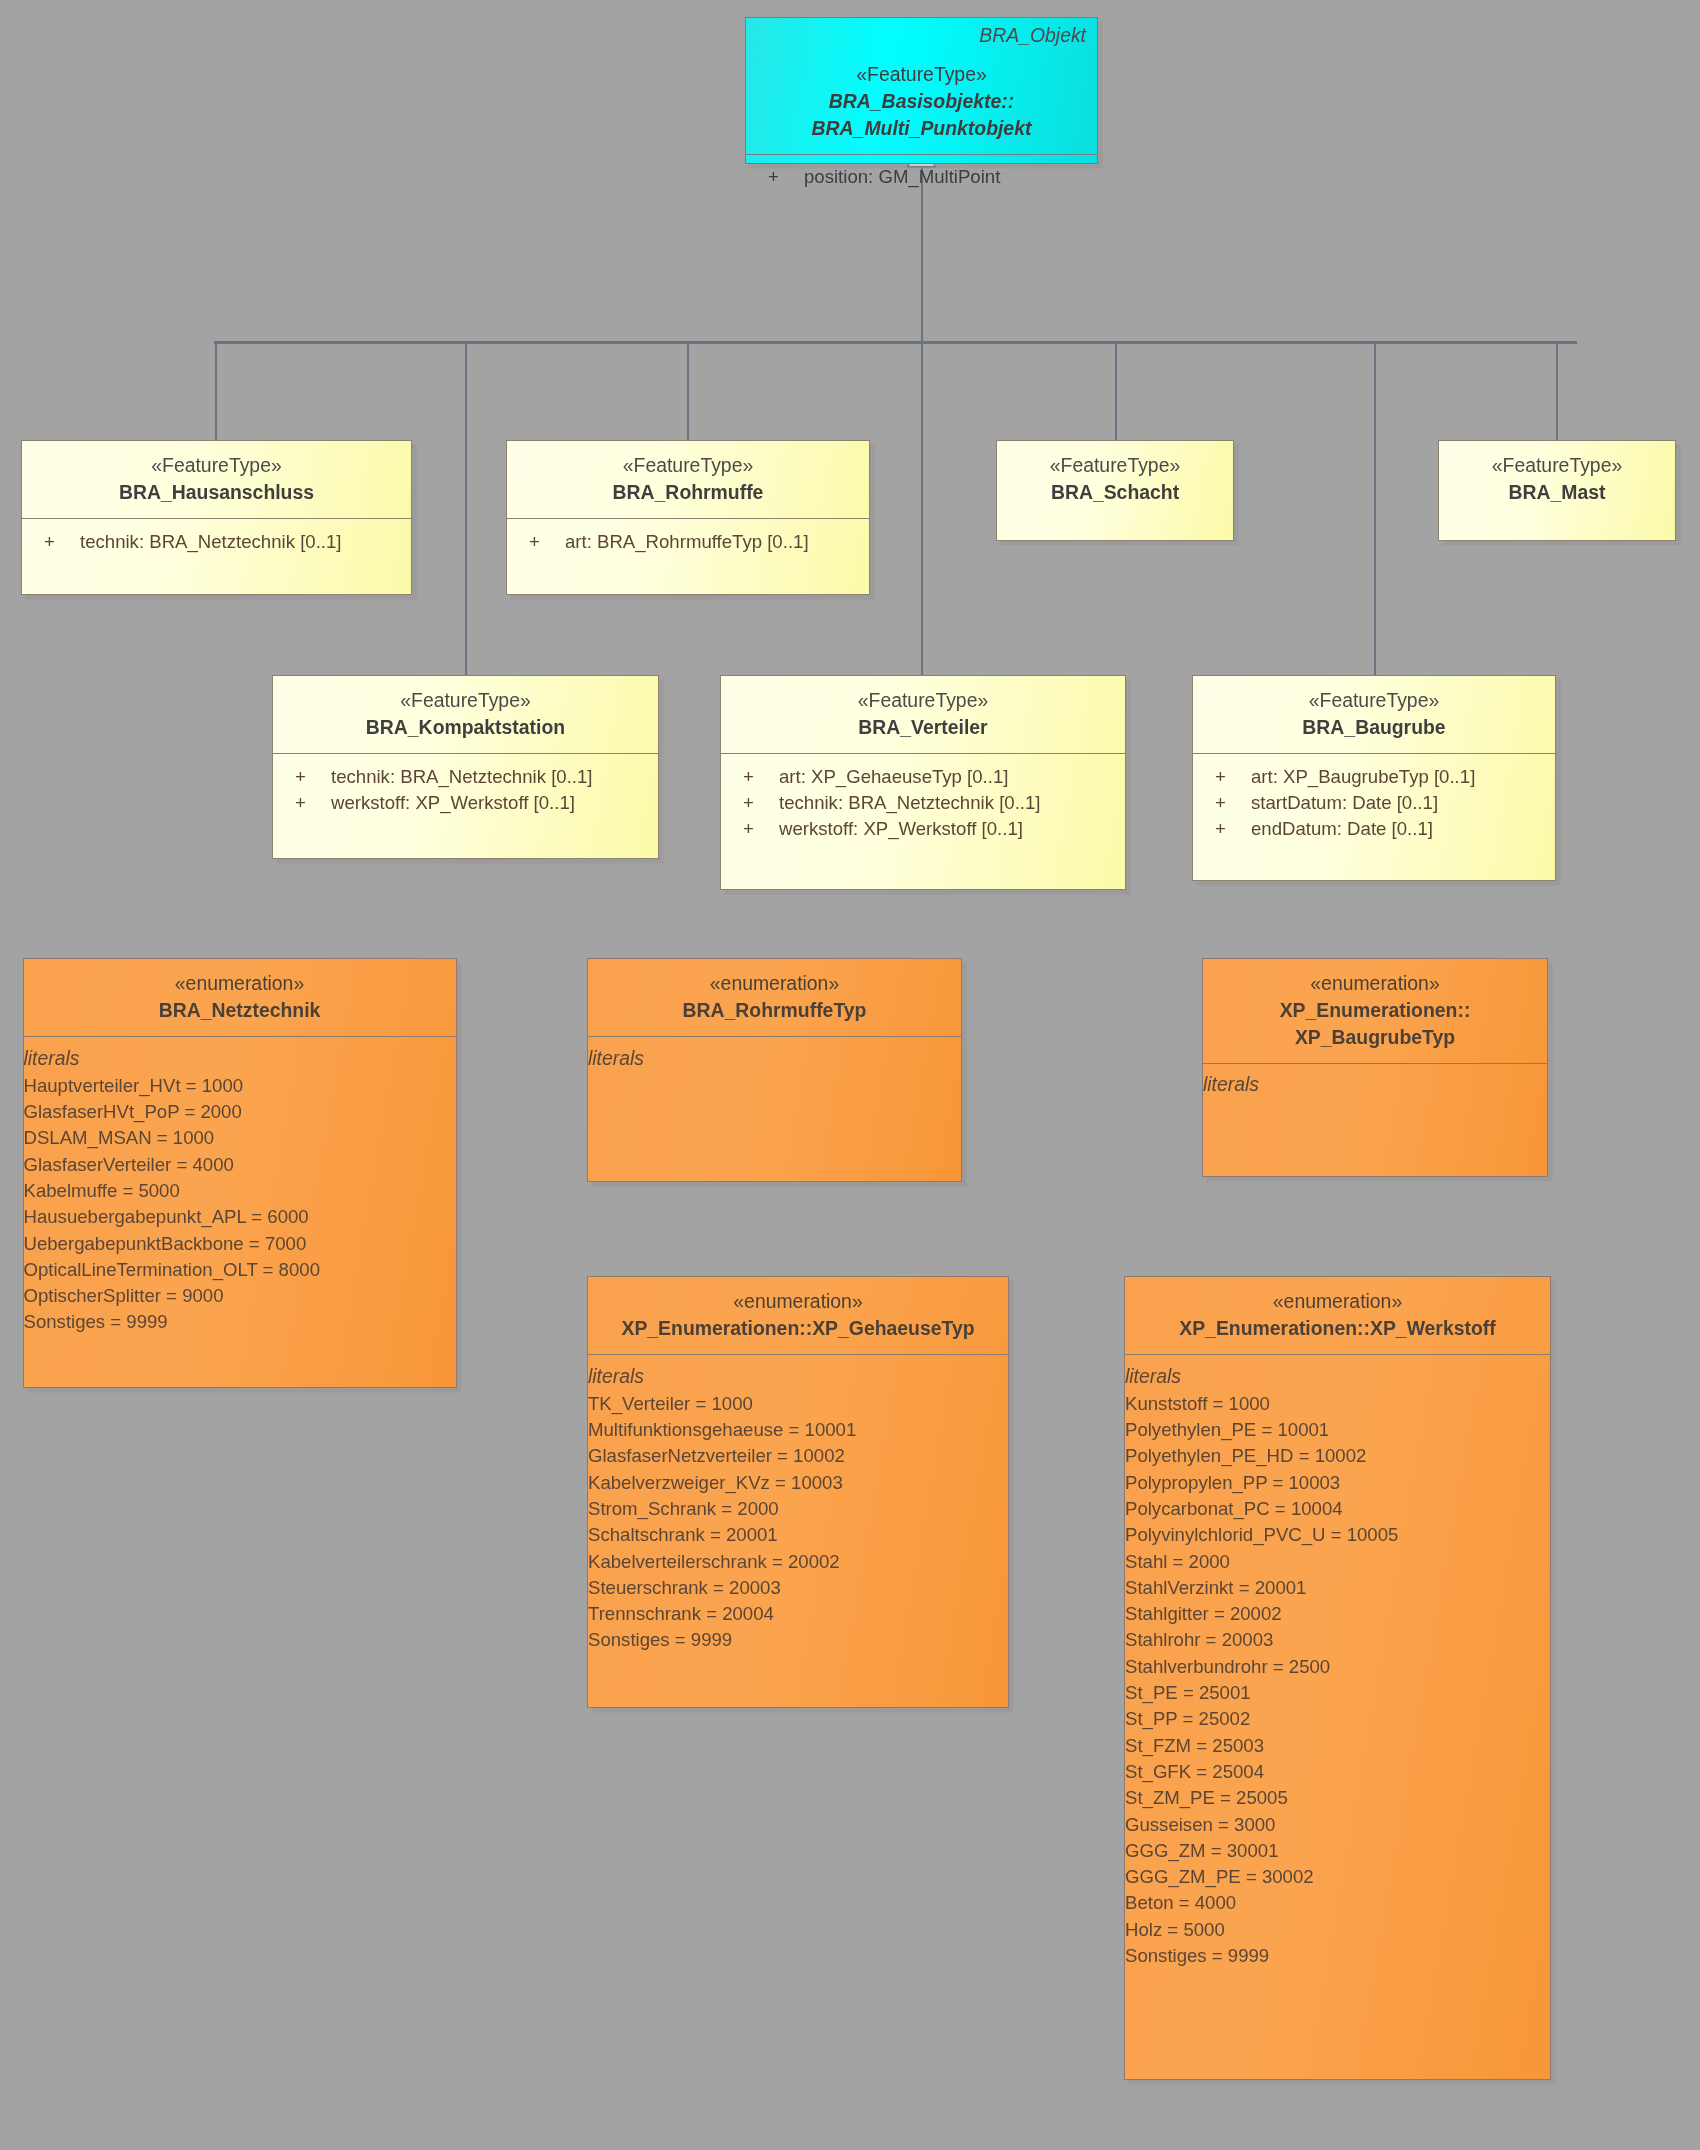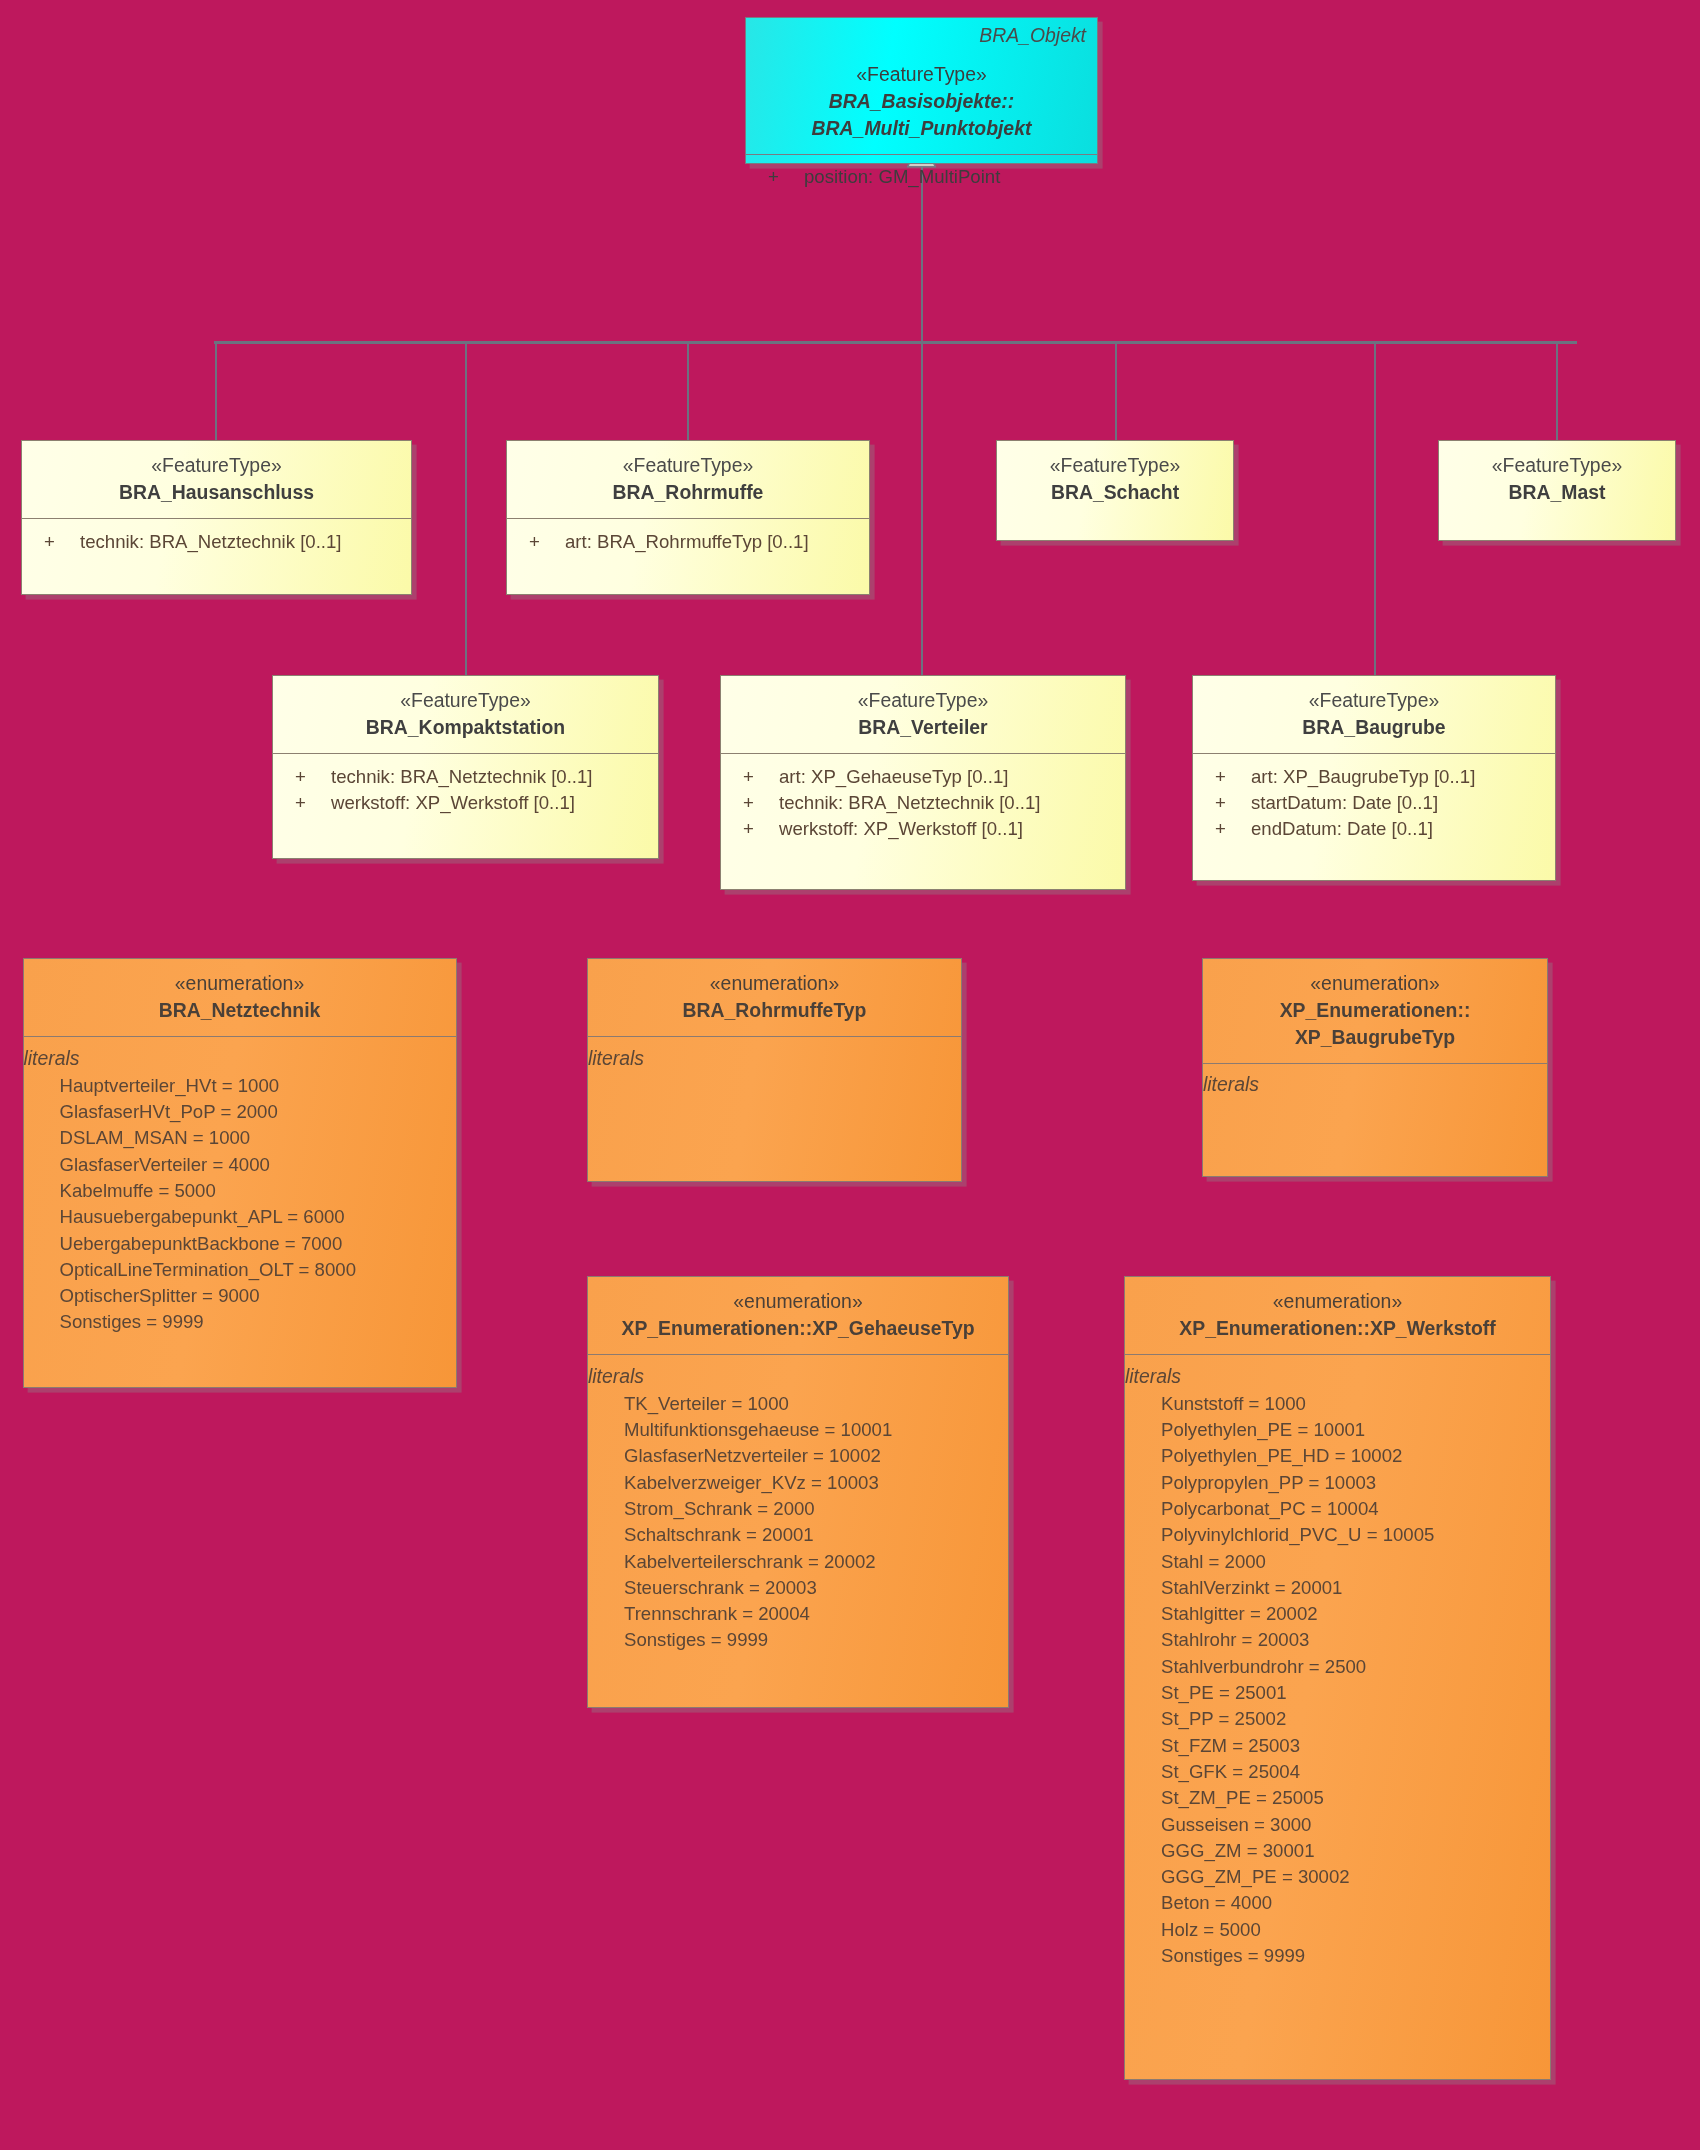--- a/index.html
+++ b/index.html
@@ -4,21 +4,21 @@
 <style>
   html,body{margin:0;padding:0;background:#ffffff;}
   body{
     font-family:"Liberation Sans", sans-serif;
     -webkit-font-smoothing:antialiased;
   }
   #canvas{
     position:relative;
     width:1700px;
     height:2151px;
-    background:#be185d;
+    background:#a3a3a3;
     overflow:hidden;
   }
 
   
   .umlbox{
     position:absolute;
     box-sizing:border-box;
     border:1.5px solid #8c8070;
     box-shadow:4.6px 4.6px 0 rgba(140,140,140,0.35);
     background:#ffffe0;
@@ -113,21 +113,20 @@
     font-style:italic;
     color:#5b4636;
     padding:9.3px 0 3.1px 0;
   }
   .enum .lits{ padding:0 0 12.4px 0; }
   .enum .lit{
     font-size:18.6px;
     color:#5b4636;
     line-height:1.415;
     white-space:nowrap;
-    padding-left:36px;
   }
 
   
   .ln{ position:absolute; background:#6b7280; }
   .vln{ width:1.5px; }
   .hln{ height:3.1px; }
   .arrowwrap{ position:absolute; }
   .arrowwrap svg{ display:block; }
 </style>
 </head>

